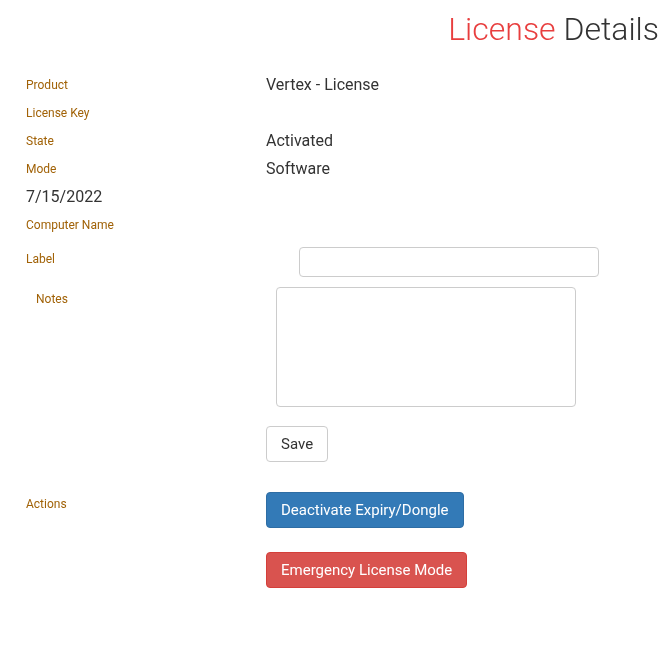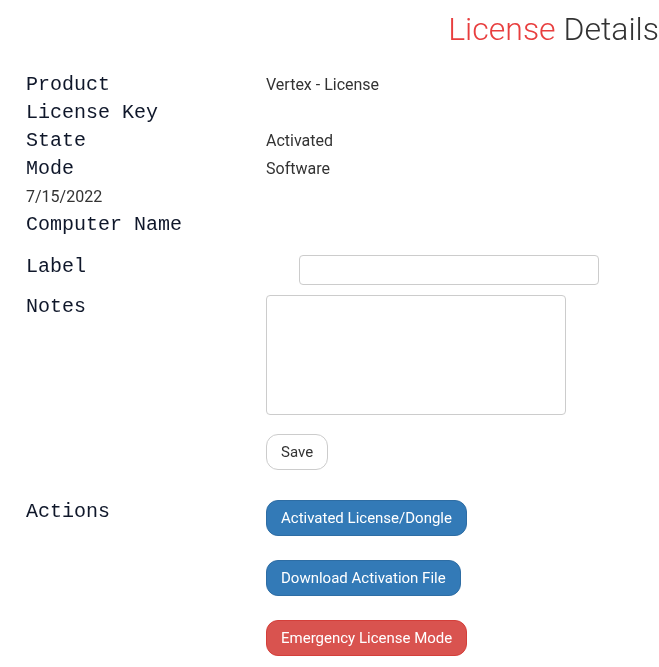--- a/index.html
+++ b/index.html
@@ -29,24 +29,23 @@
       padding: 0 26px;
     }
     .row {
       display: flex;
       align-items: flex-start;
       margin-bottom: 4px;
     }
     .row .label-col {
       width: 240px;
       flex-shrink: 0;
-      color: #0f172a;
-      font-size: 20px;
+      color: #a16207;
+      font-size: 12px;
       line-height: 24px;
-      font-family: Liberation Mono, monospace;
     }
     .row .value-col {
       flex: 1;
       color: #333;
       font-size: 16px;
       line-height: 24px;
     }
     .state-activated {
       color: #3c8a3c;
     }
@@ -62,33 +61,34 @@
       width: 300px;
       height: 120px;
       padding: 6px 10px;
       border: 1px solid #ccc;
       border-radius: 4px;
       font-size: 14px;
       font-family: inherit;
       resize: none;
     }
     .row-label {
-      margin-top: 18px;
+      margin-top: 10px;
       gap: 33px;
     }
     .row-notes {
       margin-top: 10px;
     }
     .row-notes .label-col {
       padding-top: 0;
+      margin-left: 10px;
     }
     .btn {
       display: inline-block;
       padding: 8px 14px;
-      border-radius: 12px;
+      border-radius: 4px;
       border: 1px solid transparent;
       font-size: 15px;
       cursor: pointer;
       font-family: inherit;
       text-align: center;
     }
     .btn-default {
       background: #fff;
       border-color: #ccc;
       color: #333;
@@ -165,30 +165,24 @@
   <div class="row save-row">
     <div class="label-col"></div>
     <div class="value-col">
       <button class="btn btn-default">Save</button>
     </div>
   </div>
 
   <div class="row action-btn-row">
     <div class="label-col">Actions</div>
     <div class="value-col">
-      <button class="btn btn-primary">Activated License/Dongle</button>
+      <button class="btn btn-primary">Deactivate Expiry/Dongle</button>
     </div>
   </div>
 
-  <div class="row action-btn-row">
-    <div class="label-col"></div>
-    <div class="value-col">
-      <button class="btn btn-primary">Download Activation File</button>
-    </div>
-  </div>
 
   <div class="row action-btn-row">
     <div class="label-col"></div>
     <div class="value-col">
       <button class="btn btn-danger">Emergency License Mode</button>
     </div>
   </div>
 
 </div>
 

